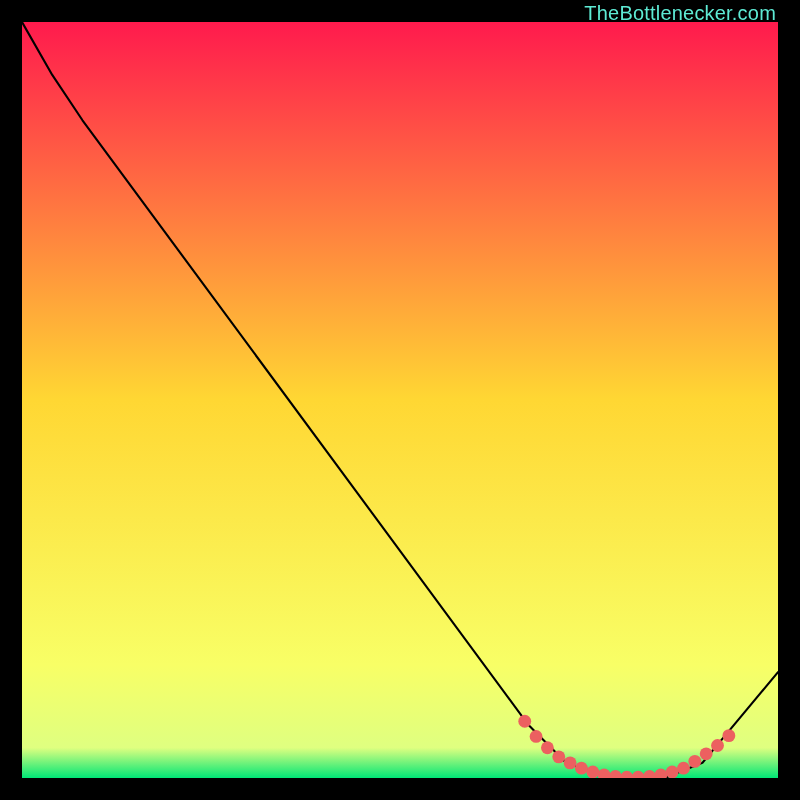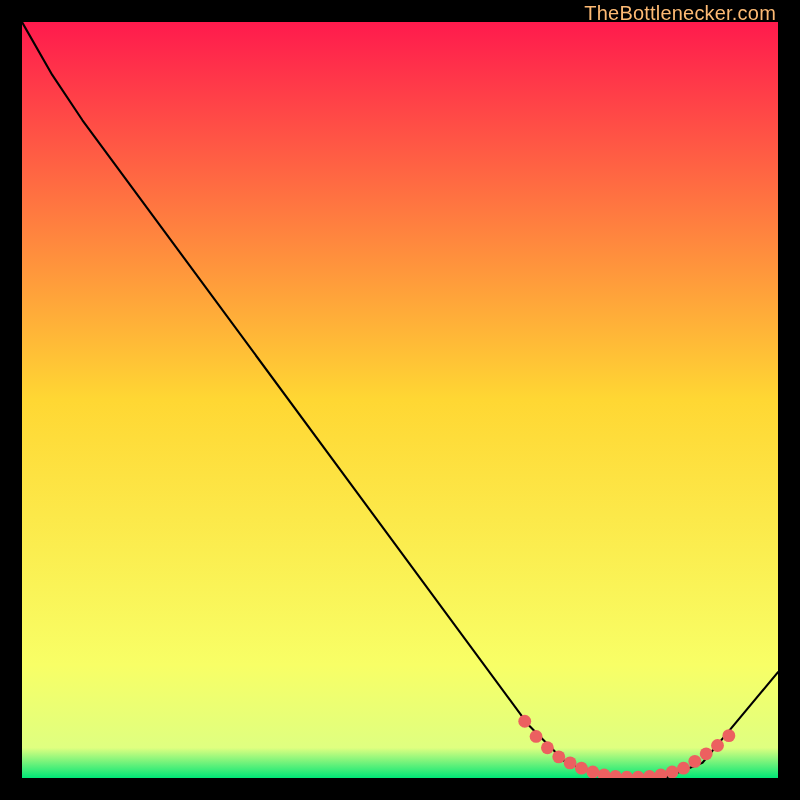--- a/index.html
+++ b/index.html
@@ -24,21 +24,21 @@
   }
   .overlay-svg {
     position: absolute;
     inset: 0;
     z-index: 2;
   }
   .attribution {
     position: absolute;
     top: 2px;
     right: 24px;
-    color: #fdba74;
+    color: #5eead4;
     font-size: 20px;
     z-index: 3;
     letter-spacing: 0.2px;
   }
 </style>
 </head>
 <body>
 
 <div class="attribution">TheBottlenecker.com</div>
 

